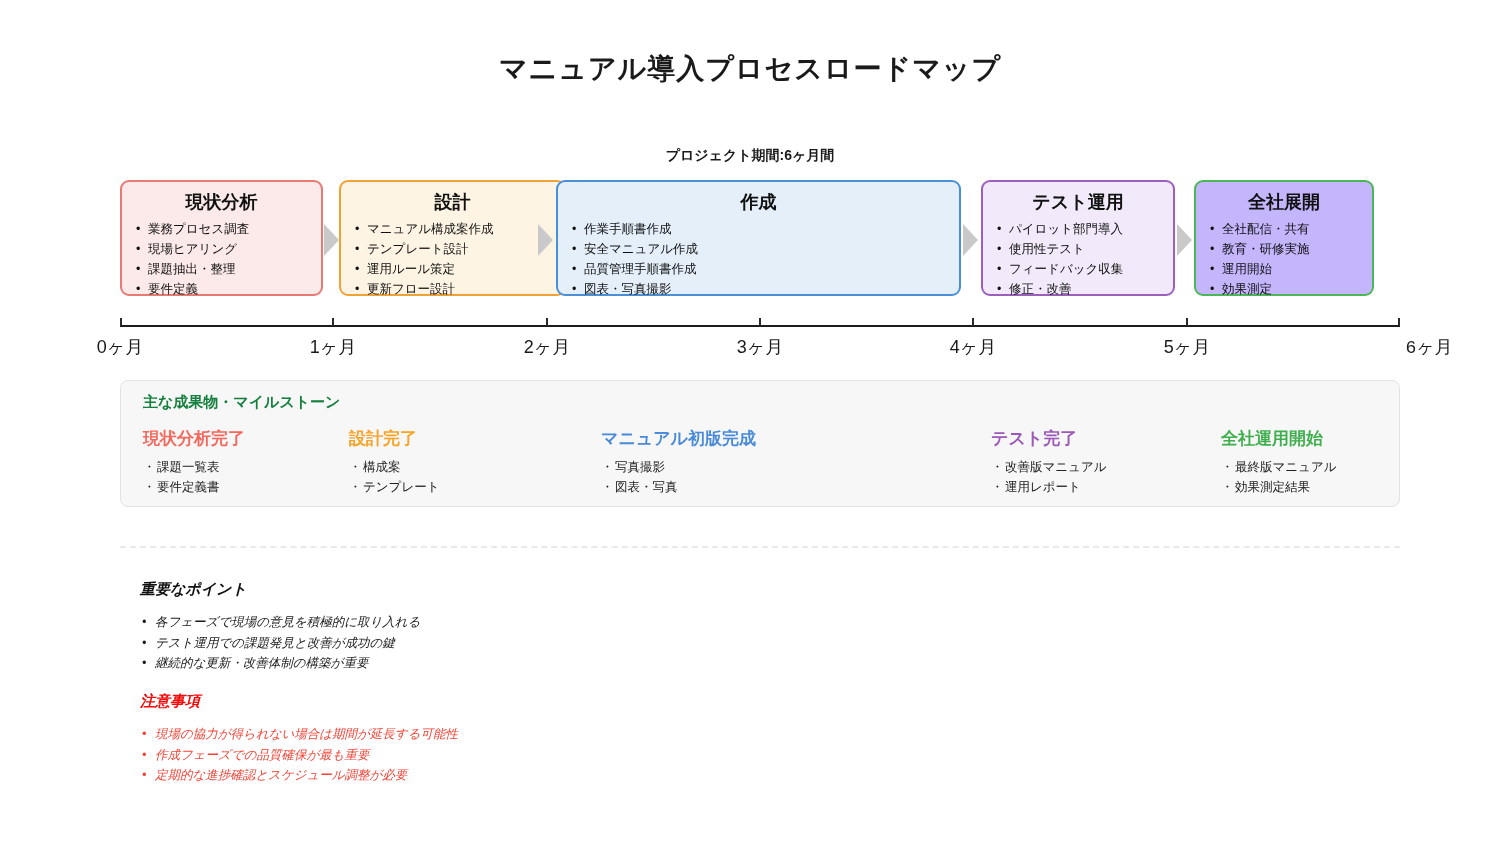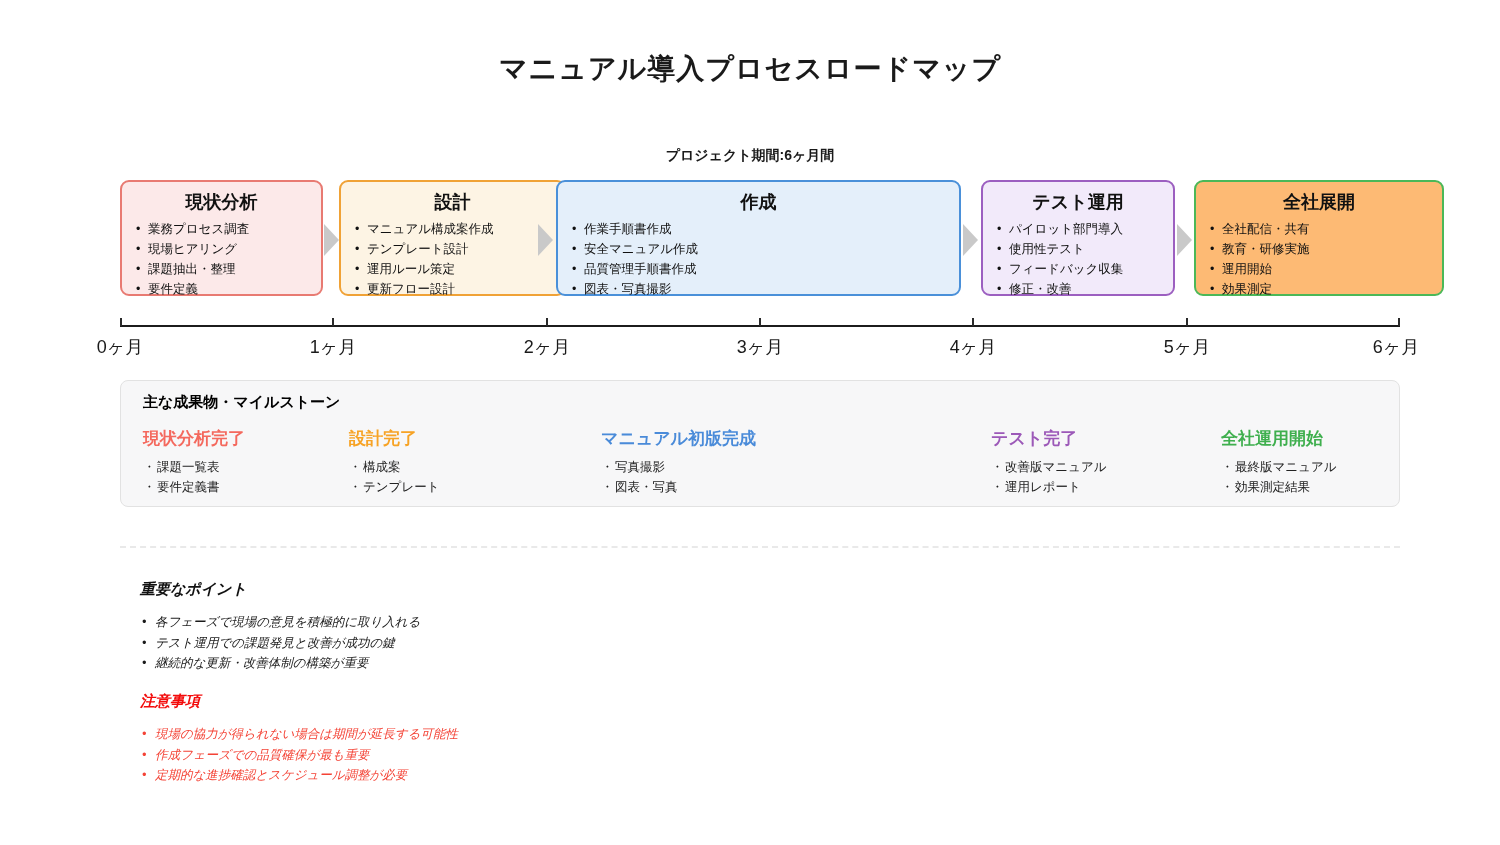--- a/index.html
+++ b/index.html
@@ -16,33 +16,33 @@
   #stage{position:absolute;left:120px;top:180px;width:1280px;height:120px;}
   .phase{position:absolute;top:0;height:116px;border-radius:9px;box-sizing:border-box;border:2px solid;}
   .phase .ph-title{text-align:center;font-size:18px;font-weight:bold;margin-top:8px;color:#111;}
   .phase ul{margin:5px 0 0 0;padding:0 0 0 14px;list-style:none;}
   .phase li{font-size:12.5px;line-height:20px;color:#111;position:relative;padding-left:12px;}
   .phase li::before{content:"•";position:absolute;left:0;top:0;color:#111;}
   .p1{left:0;width:203px;border-color:#e87a72;background:#fce9e9;}
   .p2{left:219px;width:227px;border-color:#f0a236;background:#fdf4e4;}
   .p3{left:436px;width:405px;border-color:#4a90d9;background:#e4effa;}
   .p4{left:861px;width:194px;border-color:#9c5fc0;background:#f2eafa;}
-  .p5{left:1074px;width:250px;border-color:#4bb858;background:#fdba74;}
+  .p5{left:1074px;width:180px;border-color:#4bb858;background:#c4b5fd;}
   .arrow{position:absolute;top:44px;width:0;height:0;
     border-top:16px solid transparent;border-bottom:16px solid transparent;
     border-left:15px solid #c9c9c9;}
   .a1{left:204px;} .a2{left:418px;} .a3{left:843px;} .a4{left:1057px;}
   
   #tl-line{position:absolute;left:120px;top:325px;width:1280px;border-top:2px solid #1c1c1c;}
   .tick{position:absolute;top:318px;width:2px;height:8px;background:#2a2a2a;}
   .tl-label{position:absolute;top:335px;transform:translateX(-50%);font-size:18px;color:#1a1a1a;white-space:nowrap;}
   
   #ms-panel{position:absolute;left:120px;top:380px;width:1278px;height:125px;
     background:#f7f7f8;border:1px solid #e2e2e2;border-radius:8px;box-sizing:content-box;}
-  #ms-title{position:absolute;left:22px;top:12px;font-size:15px;font-weight:bold;color:#000000;}
+  #ms-title{position:absolute;left:22px;top:12px;font-size:15px;font-weight:bold;color:#15803d;}
   .ms-group{position:absolute;top:46px;}
   .ms-head{font-size:17px;font-weight:bold;margin-bottom:7px;white-space:nowrap;}
   .ms-item{font-size:12.5px;line-height:20px;color:#222;position:relative;padding-left:14px;white-space:nowrap;}
   .ms-item::before{content:"・";position:absolute;left:0;top:0;color:#222;}
   .g1{left:22px;} .g2{left:228px;} .g3{left:480px;} .g4{left:870px;} .g5{left:1100px;}
   .c1{color:#f4695e;} .c2{color:#f7a325;} .c3{color:#4a8bd9;} .c4{color:#9c59b8;} .c5{color:#3faf4e;}
   
   #divider{position:absolute;left:120px;top:546px;width:1280px;border-top:2px dashed #e9e9e9;}
   
   .note-block{position:absolute;left:140px;font-style:italic;}
@@ -125,21 +125,21 @@
   <div class="tick" style="left:759px;"></div>
   <div class="tick" style="left:972px;"></div>
   <div class="tick" style="left:1186px;"></div>
   <div class="tick" style="left:1398px;"></div>
   <div class="tl-label" style="left:120px;">0ヶ月</div>
   <div class="tl-label" style="left:333px;">1ヶ月</div>
   <div class="tl-label" style="left:547px;">2ヶ月</div>
   <div class="tl-label" style="left:760px;">3ヶ月</div>
   <div class="tl-label" style="left:973px;">4ヶ月</div>
   <div class="tl-label" style="left:1187px;">5ヶ月</div>
-  <div class="tl-label" style="left:1396px;">6ヶ月</div>
+  <div class="tl-label" style="left:1429px;font-family:Liberation Mono, monospace;">6ヶ月</div>
 
   <div id="ms-panel">
     <div id="ms-title">主な成果物・マイルストーン</div>
     <div class="ms-group g1">
       <div class="ms-head c1">現状分析完了</div>
       <div class="ms-item">課題一覧表</div>
       <div class="ms-item">要件定義書</div>
     </div>
     <div class="ms-group g2">
       <div class="ms-head c2">設計完了</div>

